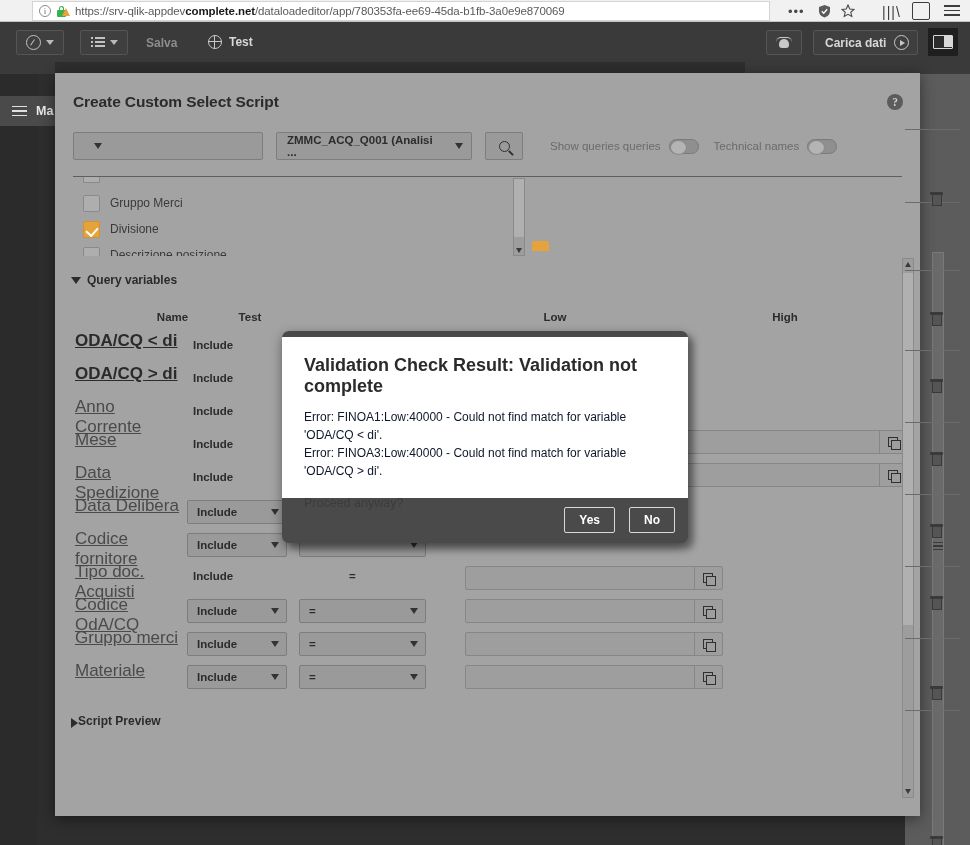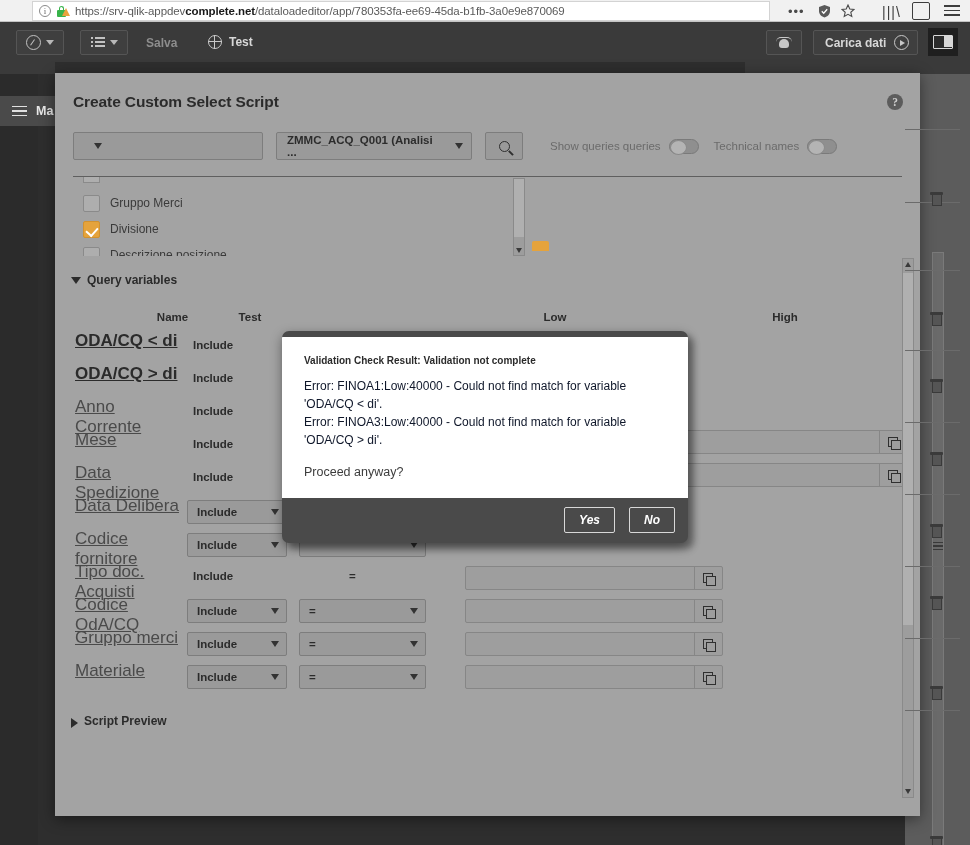--- a/index.html
+++ b/index.html
@@ -136,21 +136,21 @@
   .fl-scroll { position:absolute; left:458px; top:105px; width:12px; height:78px; background:#9d9d9d; border:1px solid #8a8a8a;}
   .fl-scroll .thumb { position:absolute; left:0; top:0; width:10px; height:58px; background:#b0b0b0;}
   .fl-scroll .arw { position:absolute; left:2px; bottom:2px; width:0;height:0;border-left:3.5px solid transparent;border-right:3.5px solid transparent;border-top:5px solid #3a3a3a;}
   .orange-tab { position:absolute; left:477px; top:168px; width:17px; height:10px; background:#e5a33c; border-radius:2px 2px 0 0;}
 
   
   .qv-header { position:absolute; left:16px; top:200px; display:flex; align-items:center; gap:6px;}
   .tri-down { width:0;height:0;border-left:5px solid transparent;border-right:5px solid transparent;border-top:7px solid #2b2b2b;}
   .tri-right { width:0;height:0;border-top:5px solid transparent;border-bottom:5px solid transparent;border-left:7px solid #2b2b2b;}
   .qv-header span, .sp-header span { font-size:12px; font-weight:700; color:#2b2b2b;}
-  .sp-header { position:absolute; left:16px; top:641px; display:flex; align-items:flex-end; gap:6px;}
+  .sp-header { position:absolute; left:16px; top:641px; display:flex; align-items:flex-end; }
 
   .col-head { position:absolute; top:238px; font-size:11.5px; font-weight:700; color:#2b2b2b; text-align:center;}
 
   .qv-scroll-area { position:absolute; left:8px; top:258px; width:840px; height:375px; }
   .qv-row { position:absolute; left:0; width:830px; height:32px; }
   .qv-name { position:absolute; left:12px; top:0; font-size:17px; color:#4a4a4a; width:105px;text-decoration:underline;}
   .qv-name.bold { color:#2b2b2b; font-weight:700;}
   .qv-sign-txt { position:absolute; left:130px; top:8px; font-size:11.5px; font-weight:700; color:#2b2b2b;}
   .qv-opt-txt { position:absolute; left:286px; top:8px; font-size:11.5px; font-weight:700; color:#2b2b2b;}
   .dd {
@@ -186,28 +186,28 @@
   .vd-shadow {
     position:absolute; left:288px; top:336px; width:406px; height:213px;
     background:rgba(0,0,0,0.30); border-radius:8px; filter: blur(3px);
   }
   .vd {
     position:absolute; left:282px; top:331px; width:406px; height:212px;
     background:#4a4a4a; border-radius:7px; overflow:hidden;
     box-shadow: 0 4px 12px rgba(0,0,0,0.4);
   }
   .vd-body { position:absolute; left:0; top:6px; width:406px; height:161px; background:#ffffff; padding:18px 22px 0 22px;}
-  .vd-title { font-size:10px; font-weight:700; color:#2b2b2b; margin-bottom:11px;}
+  .vd-title { font-size:18px; font-weight:700; color:#2b2b2b; margin-bottom:11px;}
   .vd-line { font-size:12px; color:#0f172a; line-height:18px;}
   .vd-proceed { font-size:12.5px; color:#3c3c3c; margin-top:16px;}
   .vd-actions { position:absolute; right:13px; bottom:10px; display:flex; gap:14px;}
   .vd-btn {
     height:26px; min-width:46px; padding:0 14px; border:1.5px solid #d8d8d8; background:#4a4a4a;
     color:#ffffff; font-size:12px; font-weight:700; border-radius:2px;
-    display:flex; align-items:center; justify-content:center;font-style:italic;
+    display:flex; align-items:center; justify-content:center;
   }
 </style>
 </head>
 <body>
 
 <div id="root">
 
   <div class="bg-app">
     <div class="bg-tabstrip"></div>
     <div class="bg-tab-active"></div>

